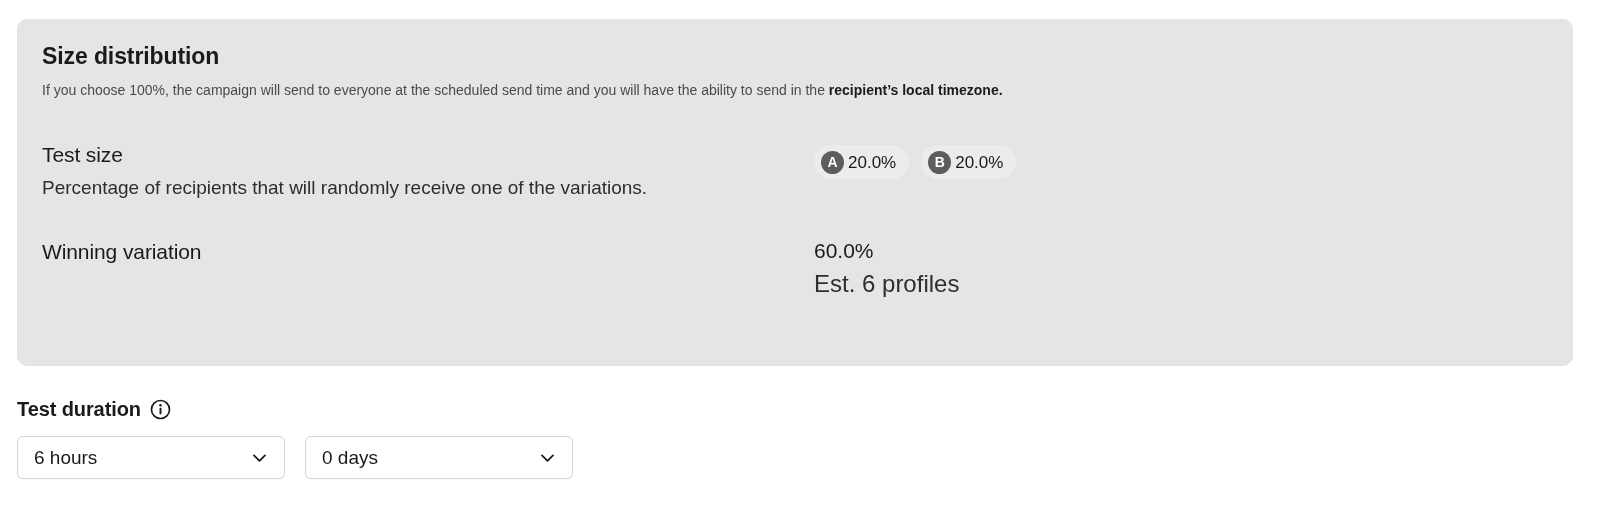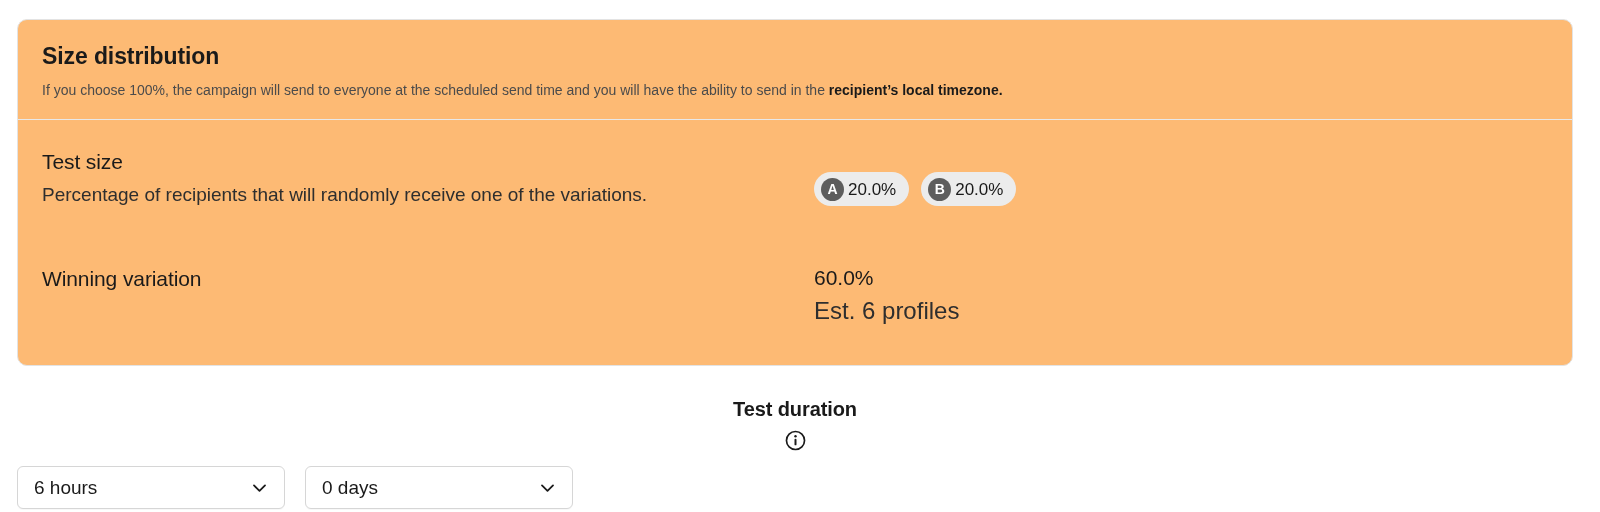--- a/index.html
+++ b/index.html
@@ -25,21 +25,21 @@
 
   
   .card {
     position: absolute;
     left: 17px;
     top: 19px;
     width: 1556px;
     height: 347px;
     border: 1px solid #e3e3e3;
     border-radius: 10px;
-    background: #fdba74;
+    background: #e5e5e5;
   }
 
   .card-header {
     padding: 22px 24px 17px 24px;
     border-bottom: 1px solid #e8e8e8;
   }
 
   .card-title {
     font-size: 23px;
     font-weight: bold;
@@ -63,22 +63,22 @@
 
   .card-body {
     padding: 20px 24px 0 24px;
   }
 
   
   .row {
     display: flex;
     align-items: flex-start;
   }
-  .row-testsize { margin-top: 7px; align-items: flex-end; }
-  .row-winning  { margin-top: 58px; }
+  .row-testsize { margin-top: 0; }
+  .row-winning  { margin-top: 38px; }
 
   .row-labels {
     width: 772px;
     flex: 0 0 772px;
     padding-top: 2px;
   }
 
   .row-label {
     font-size: 21px;
     color: #1a1a1a;
@@ -187,21 +187,20 @@
     position: absolute;
     left: 17px;
     top: 397px;
     width: 1556px;
   }
   .duration-head {
     display: flex;
     align-items: center;
     gap: 9px;
     margin-bottom: 15px;
-    flex-direction: column;
   }
   .duration-title {
     font-size: 20px;
     font-weight: bold;
     color: #1a1a1a;
     letter-spacing: -0.1px;
     line-height: 24px;
   }
   .info-icon {
     width: 21px;

